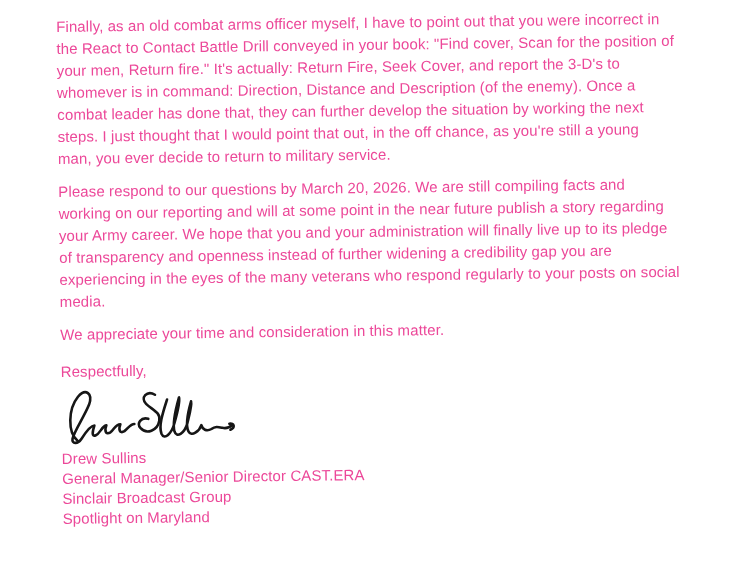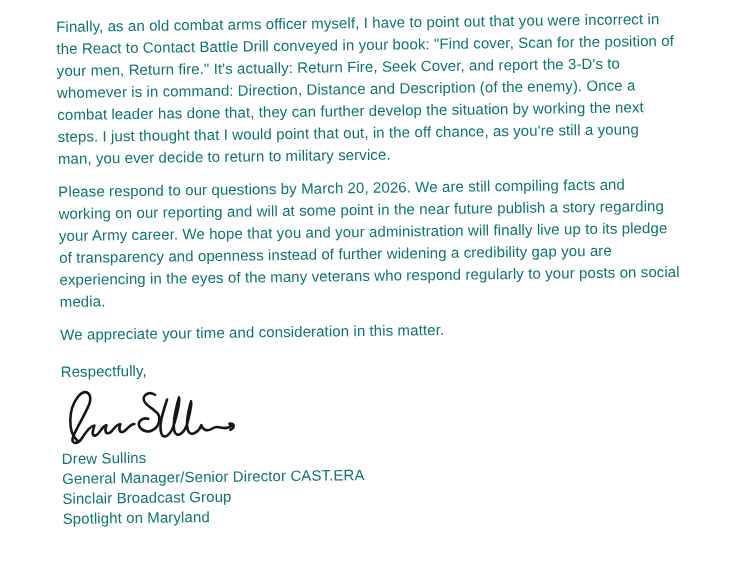--- a/index.html
+++ b/index.html
@@ -7,21 +7,21 @@
     padding: 0;
     background: #ffffff;
   }
   .sheet {
     position: relative;
     width: 740px;
     height: 570px;
     background: #ffffff;
     overflow: hidden;
     font-family: "Liberation Sans", "DejaVu Sans", sans-serif;
-    color: #0f766e;
+    color: #ec4899;
   }
   .content {
     position: absolute;
     left: 56px;
     top: 16px;
     width: 668px;
     transform: rotate(-0.75deg);
     transform-origin: 0 0;
     font-size: 15px;
     line-height: 22px;

